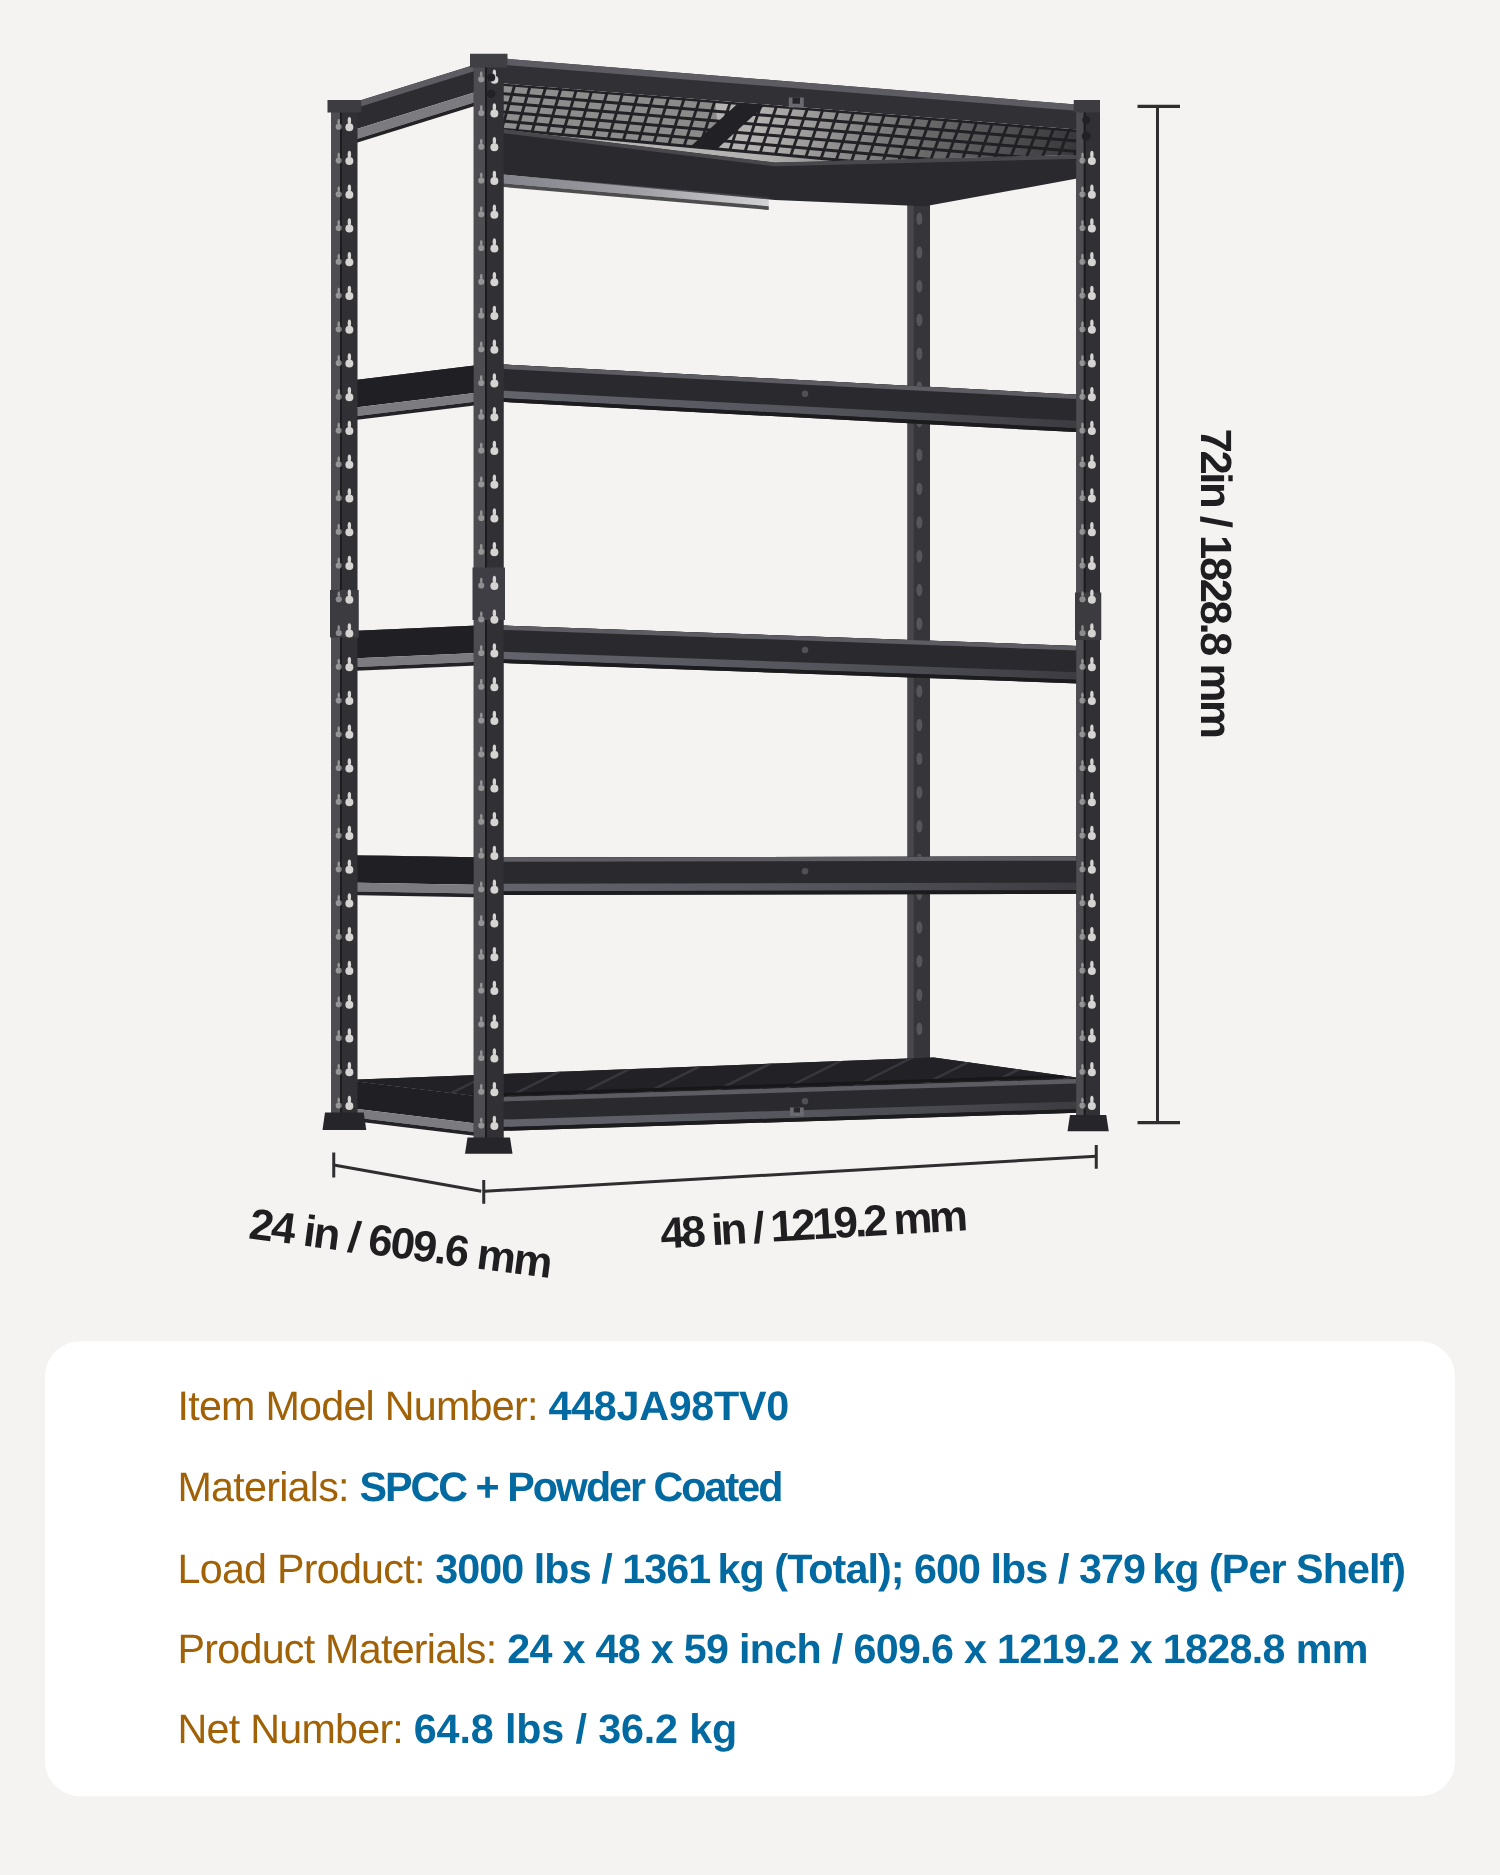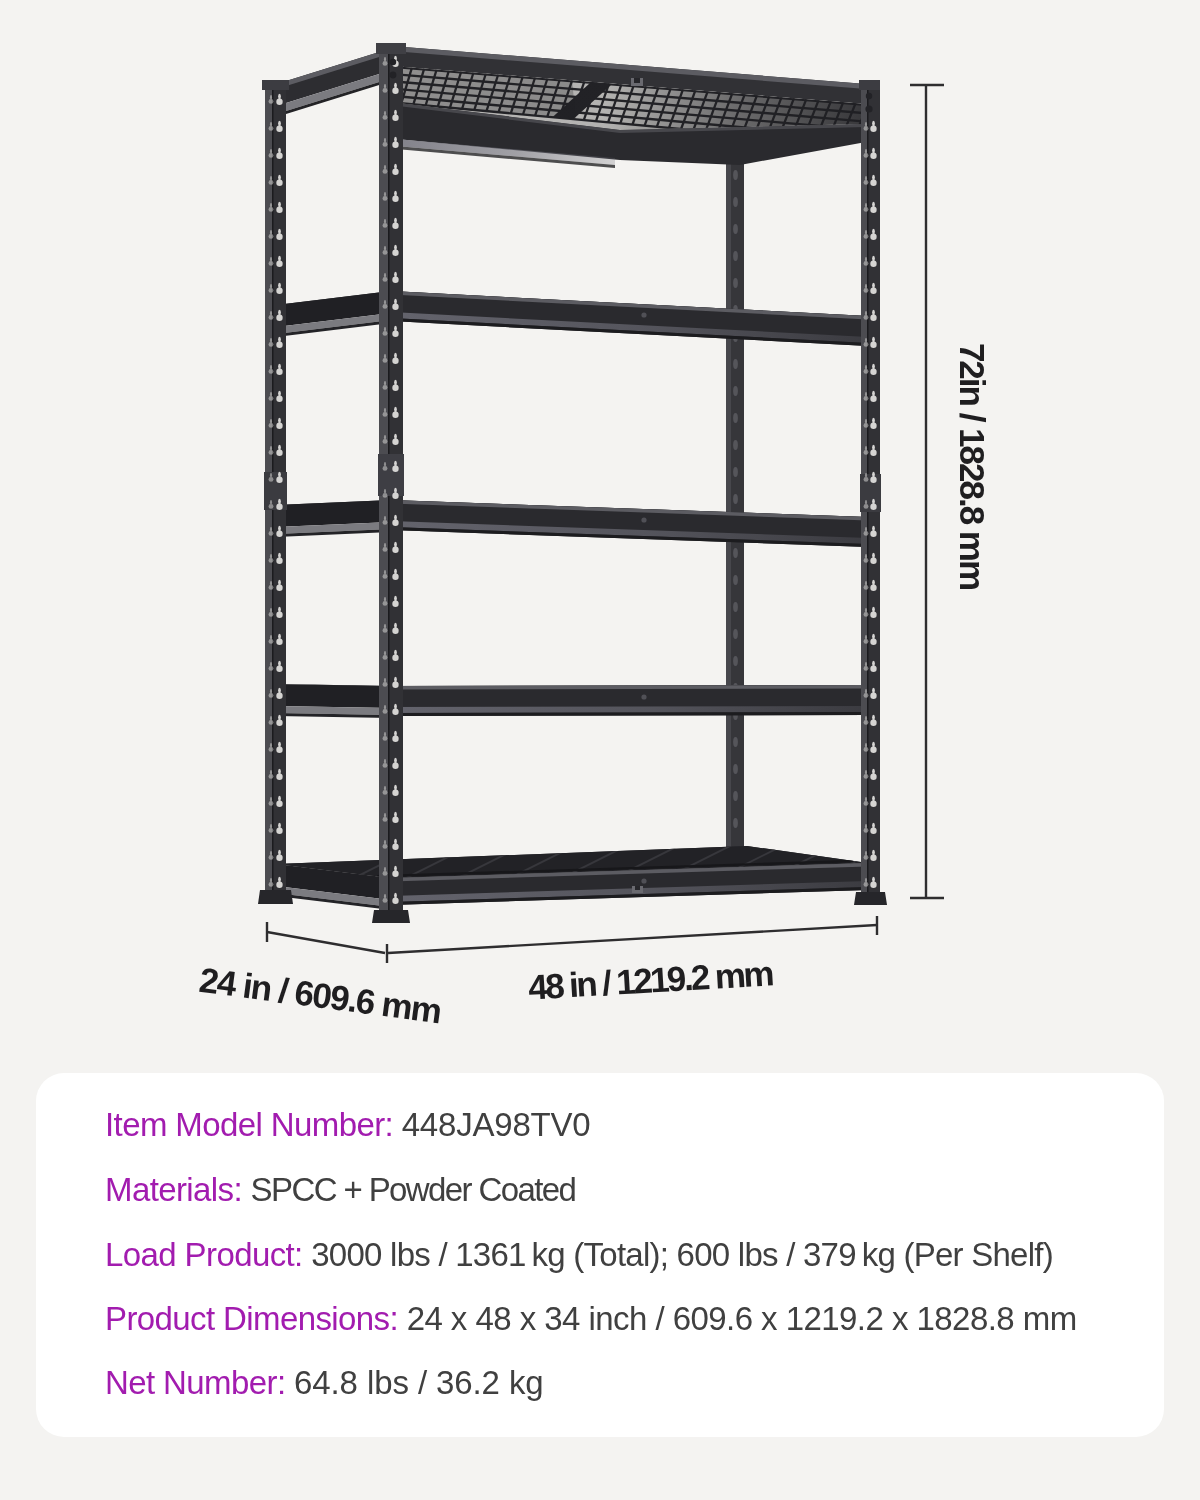--- a/index.html
+++ b/index.html
@@ -2,22 +2,22 @@
 <html><head>
 <meta charset="utf-8">
 <style>
   html,body { margin:0; padding:0; }
   body { width:1200px; height:1500px; background:#f4f3f1; position:relative;
           font-family:"Liberation Sans", sans-serif; overflow:hidden; }
   .panel { position:absolute; left:36px; top:1073px; width:1128px; height:364px;
             background:#ffffff; border-radius:28px; }
   .row { position:absolute; left:105px; height:40px; line-height:40px;
           font-size:33px; letter-spacing:-0.6px; white-space:nowrap; }
-  .lbl { color:#a21caf; }
-  .val { color:#404040; font-weight:normal; }
+  .lbl { color:#a16207;margin-left:37px; }
+  .val { color:#0369a1; font-weight:bold; }
 </style>
 </head>
 <body>
 
 <svg width="1200" height="1040" viewBox="0 0 1200 1040" style="position:absolute;left:0;top:0">
     <defs>
       <linearGradient id="stripfade" x1="0" y1="0" x2="1" y2="0">
         <stop offset="0" stop-color="#6e6e78" stop-opacity="0.85"></stop>
         <stop offset="0.55" stop-color="#6e6e78" stop-opacity="0.62"></stop>
         <stop offset="1" stop-color="#6e6e78" stop-opacity="0.25"></stop>
@@ -1006,15 +1006,15 @@
   </svg>
 
 <div class="panel"></div>
 
 <div class="row" style="top:1105px"><span class="lbl">Item Model Number: </span><span class="val" style="letter-spacing:-0.2px">448JA98TV0</span></div>
 
 <div class="row" style="top:1170px"><span class="lbl">Materials: </span><span class="val" style="letter-spacing:-1.6px">SPCC + Powder Coated</span></div>
 
 <div class="row" style="top:1235px"><span class="lbl">Load Product: </span><span class="val" style="letter-spacing:-0.75px">3000 lbs / 1361 kg (Total); 600 lbs / 379 kg (Per Shelf)</span></div>
 
-<div class="row" style="top:1299px"><span class="lbl">Product Dimensions: </span><span class="val" style="letter-spacing:-0.55px">24 x 48 x 34 inch / 609.6 x 1219.2 x 1828.8 mm</span></div>
+<div class="row" style="top:1299px"><span class="lbl">Product Materials: </span><span class="val" style="letter-spacing:-0.55px">24 x 48 x 59 inch / 609.6 x 1219.2 x 1828.8 mm</span></div>
 
 <div class="row" style="top:1363px"><span class="lbl">Net Number: </span><span class="val" style="letter-spacing:-0.1px">64.8 lbs / 36.2 kg</span></div>
 
 </body></html>

